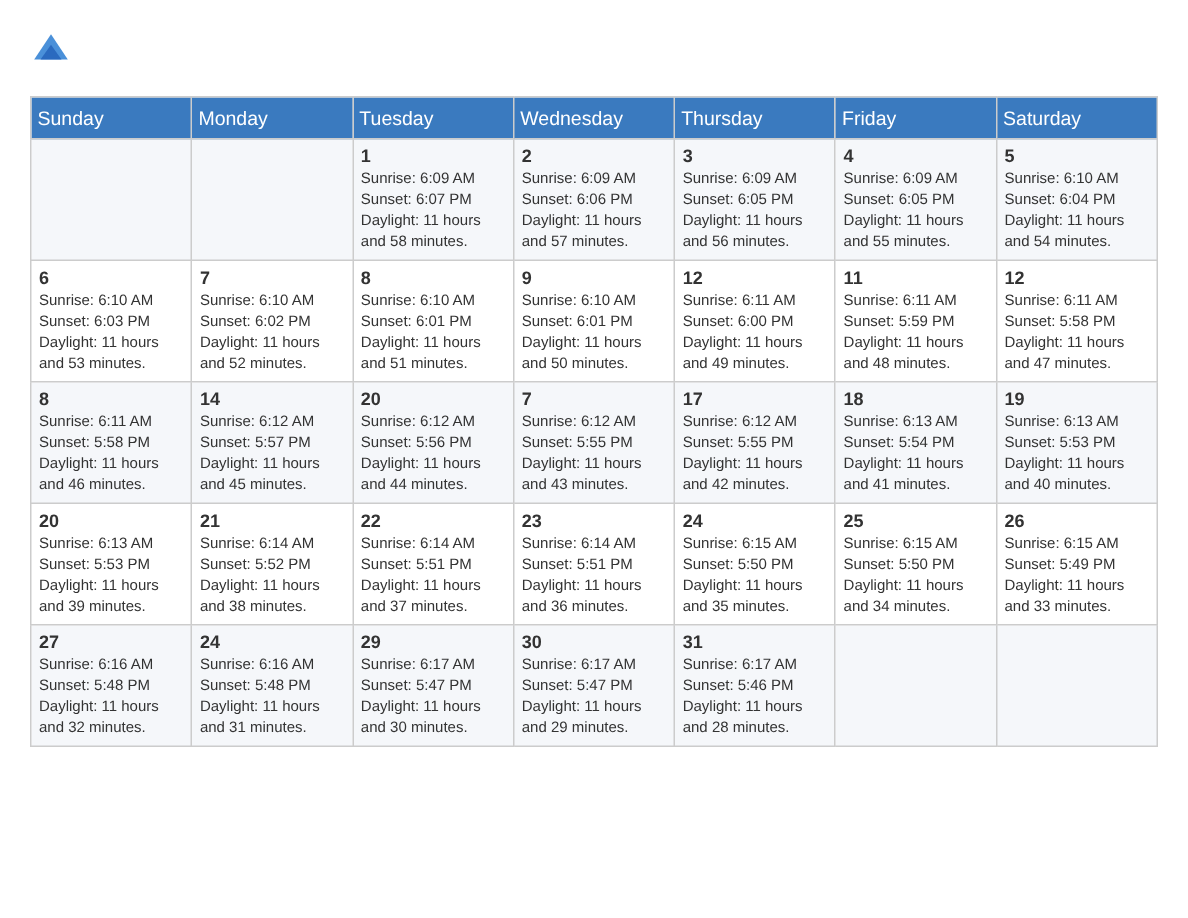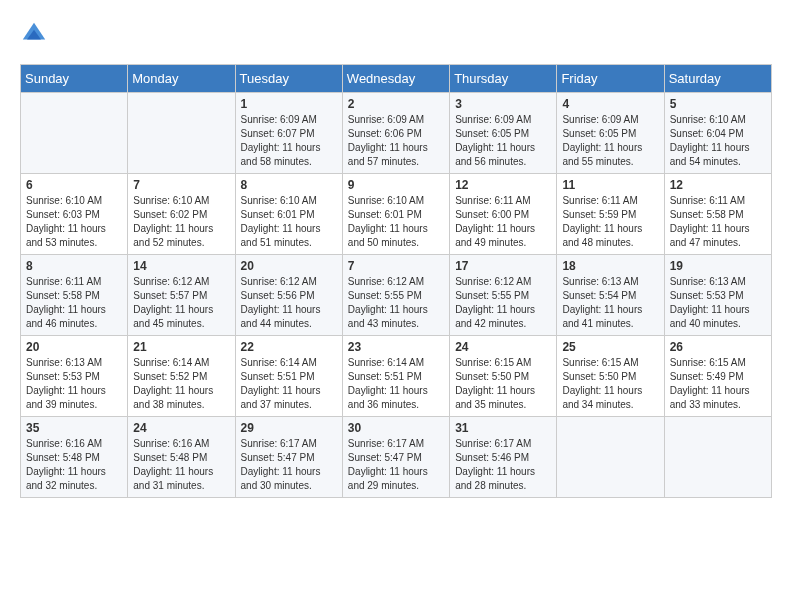--- a/index.html
+++ b/index.html
@@ -310,21 +310,21 @@
         <td>
           <span class="day-number">26</span>
           <div class="day-detail" style="white-space: pre-line;">Sunrise: 6:15 AM
 Sunset: 5:49 PM
 Daylight: 11 hours
 and 33 minutes.</div>
         </td>
       </tr>
       <tr>
         <td>
-          <span class="day-number">35</span>
+          <span class="day-number">27</span>
           <div class="day-detail" style="white-space: pre-line;">Sunrise: 6:16 AM
 Sunset: 5:48 PM
 Daylight: 11 hours
 and 32 minutes.</div>
         </td>
         <td>
           <span class="day-number">24</span>
           <div class="day-detail" style="white-space: pre-line;">Sunrise: 6:16 AM
 Sunset: 5:48 PM
 Daylight: 11 hours

